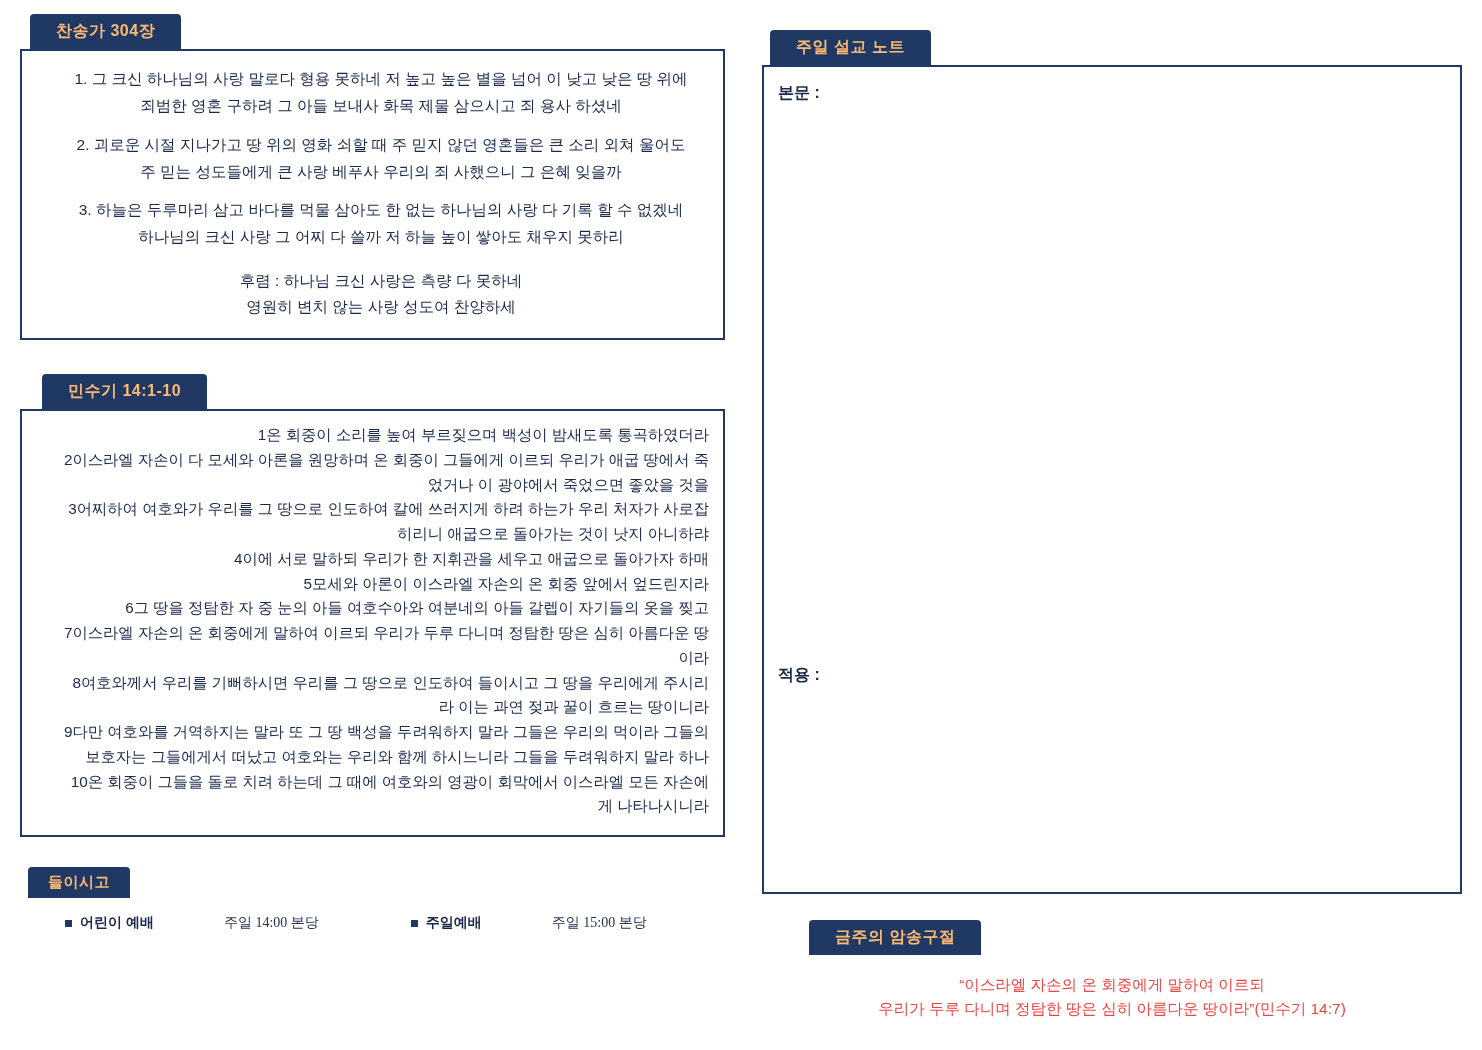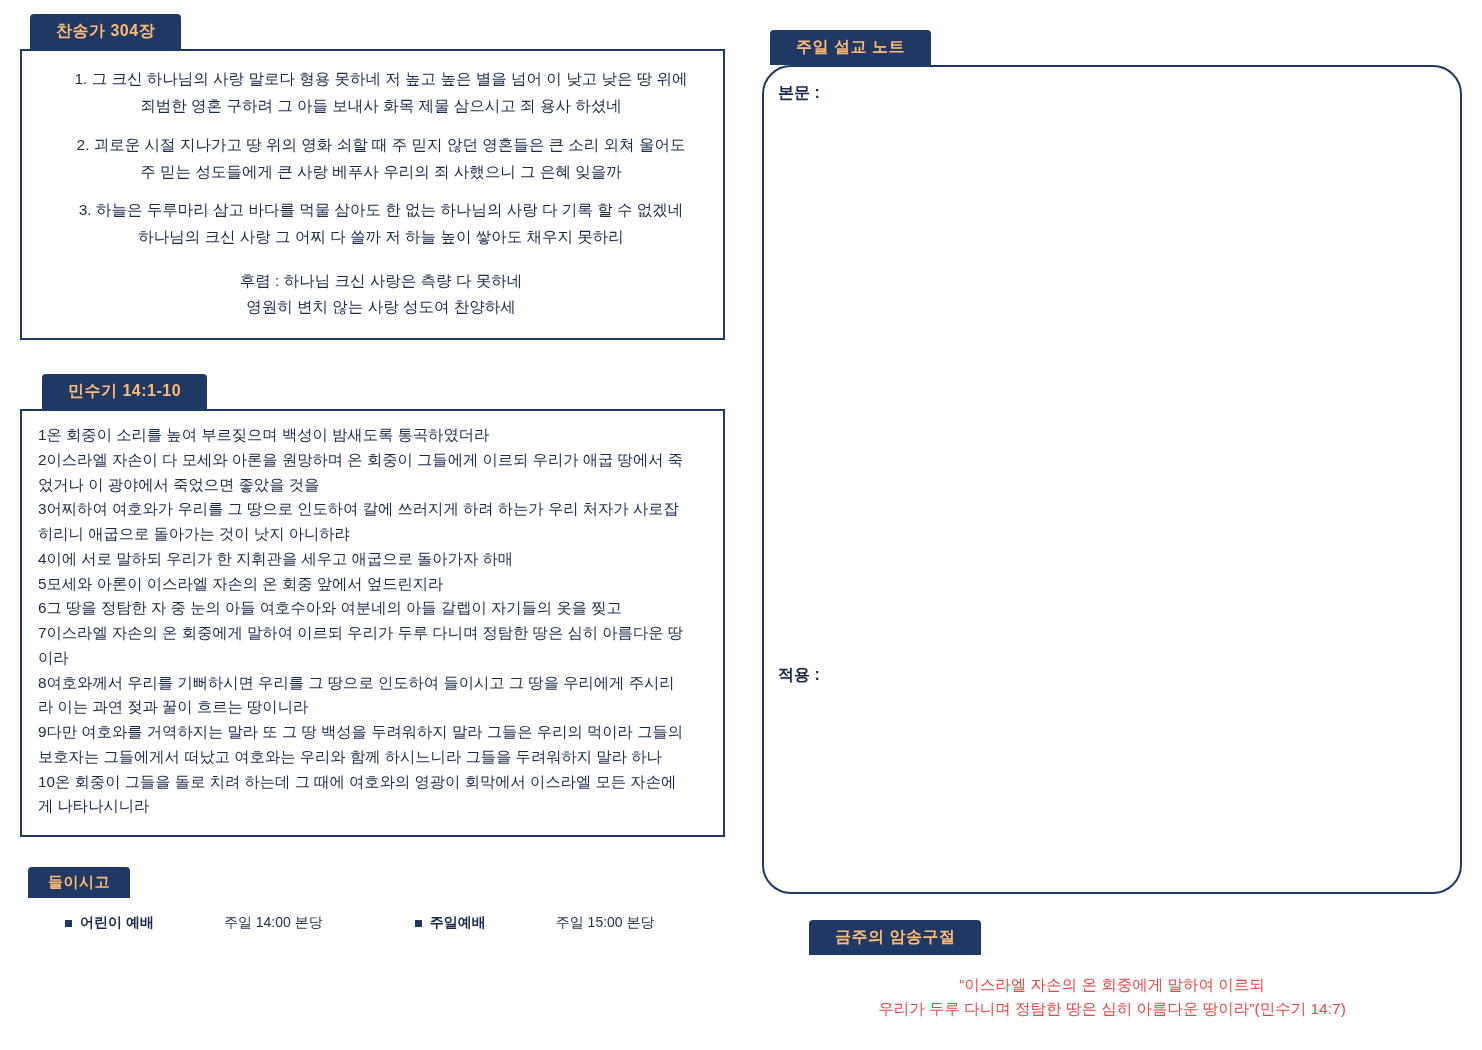--- a/index.html
+++ b/index.html
@@ -65,21 +65,21 @@
   }
   .hymn-refrain div { margin-top: 3px; }
 
   
   .scripture-wrap { margin-top: 34px; }
   .scripture-tab-wrap { margin-left: 22px; }
   .scripture-body {
     padding: 12px 14px 16px 16px;
     font-size: 15.3px;
     line-height: 1.62;
-    text-align: left;
+    text-align: right;
   }
   .verse-line { margin: 0; }
 
   
   .worship-wrap { margin-top: 30px; }
   .worship-tab-wrap { margin-left: 8px; }
   .worship-row {
     display: flex;
     align-items: center;
     font-size: 14px;
@@ -90,36 +90,35 @@
     display: flex;
     align-items: center;
   }
   .bullet {
     width: 7px; height: 7px;
     background: #1f3864;
     display: inline-block;
     margin-right: 8px;
   }
   .w-name { font-weight: bold; }
-  .w-time { margin-left: 70px; font-weight: normal; color: #25334d; }
+  .w-time { margin-left: 70px; font-weight: normal; color: #25334d; font-family: Liberation Serif, serif; }
   .gap { width: 92px; }
 
   
   .right-col {
     position: absolute;
     left: 762px;
     top: 30px;
     width: 700px;
   }
   .note-tab-wrap { margin-left: 8px; }
   .note-body {
     height: 829px;
     position: relative;
     padding: 12px;
-    border-radius: 29px;
   }
   .note-label {
     position: absolute;
     font-size: 16px;
     font-weight: bold;
     left: 14px;
   }
   .note-label.bonmun { top: 16px; }
   .note-label.jeogyong { top: 598px; }
 

